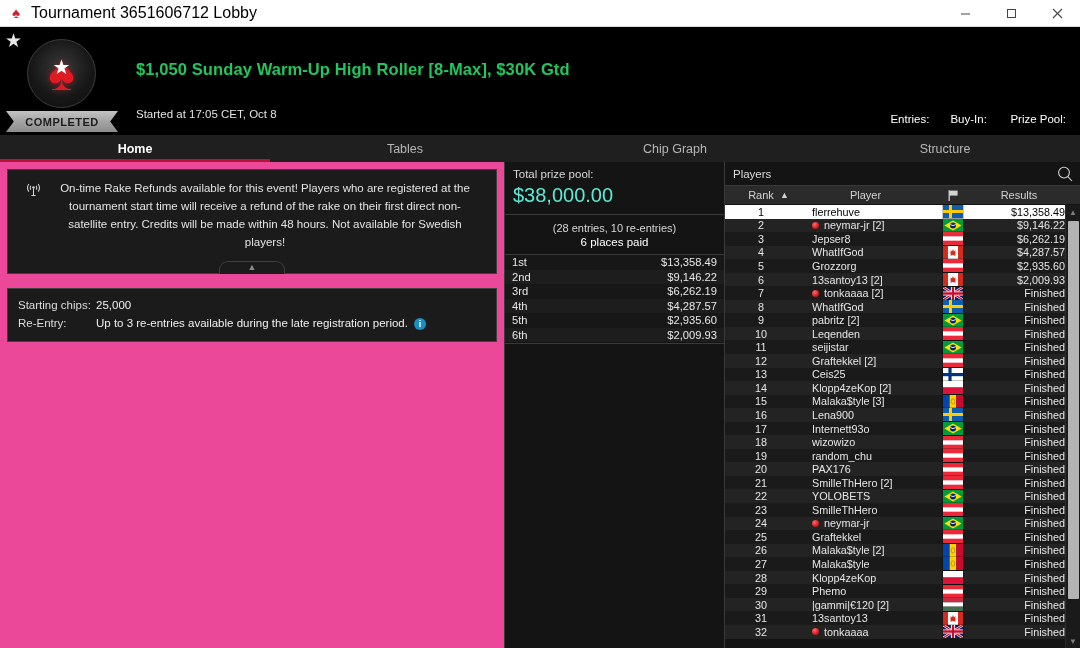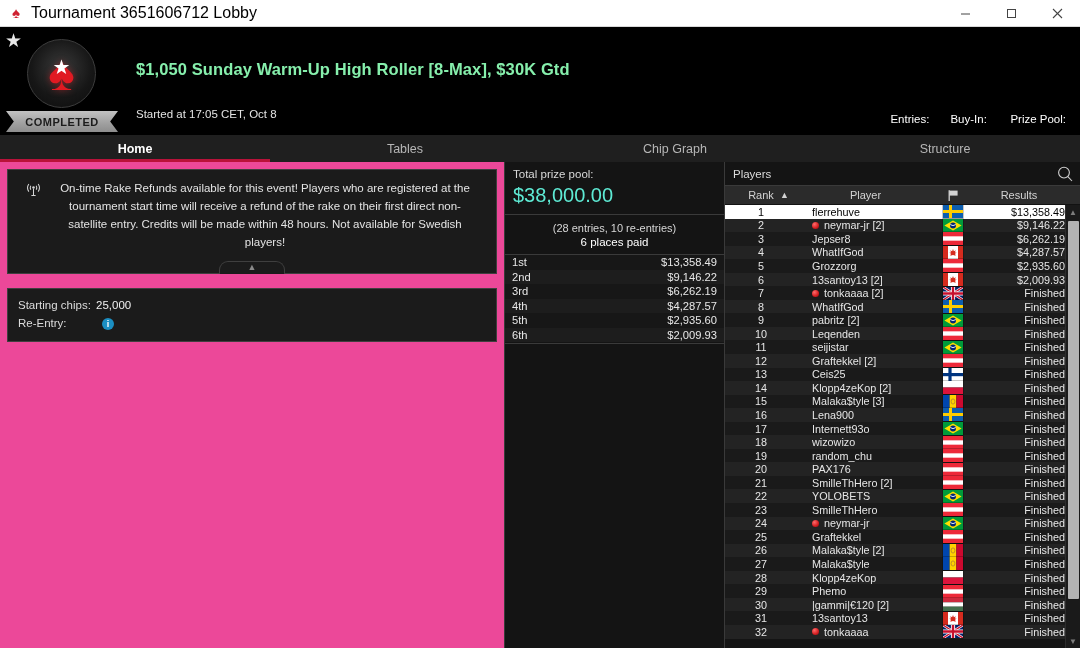--- a/index.html
+++ b/index.html
@@ -99,21 +99,21 @@
     letter-spacing: 0.5px;
     display: flex; align-items: center; justify-content: center;
     clip-path: polygon(0 0, 100% 0, 93% 50%, 100% 100%, 0 100%, 7% 50%);
   }
 
   .h-title {
     position: absolute;
     left: 136px; top: 33px;
     font-size: 16.5px;
     font-weight: bold;
-    color: #86efac;
+    color: #22c55e;
     letter-spacing: 0.1px;
   }
   .h-started {
     position: absolute;
     left: 136px; top: 81px;
     font-size: 11.5px;
     color: #e2e2e2;
   }
   .h-ended {
     position: absolute;
@@ -493,20 +493,21 @@
       </div>
     </div>
 
     <div class="info-box">
       <div class="info-row">
         <span class="info-key">Starting chips:</span>
         <span class="info-val">25,000</span>
       </div>
       <div class="info-row">
         <span class="info-key">Re-Entry:</span>
+        <span class="info-val">Up to 3 re-entries available during the late registration period.</span>
         <span class="info-i">i</span>
       </div>
     </div>
   </div>
 
   <div class="col-mid">
     <div class="prize-head">
       <div class="pt1">Total prize pool:</div>
       <div class="pt2">$38,000.00</div>
     </div>

